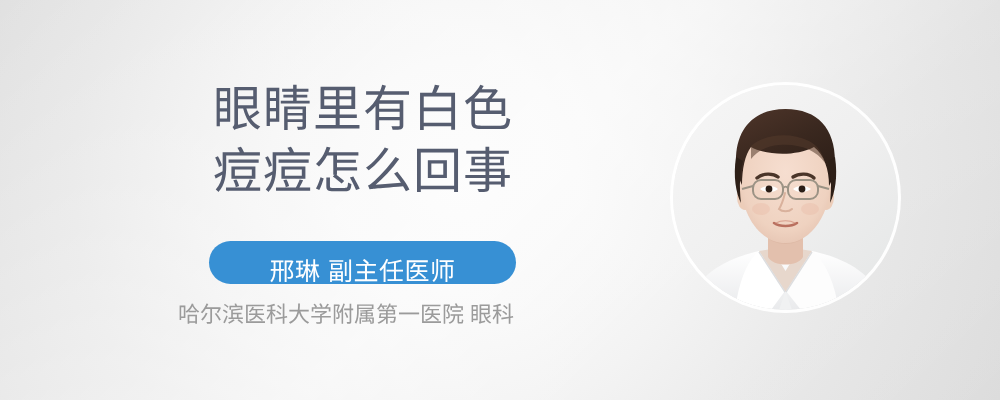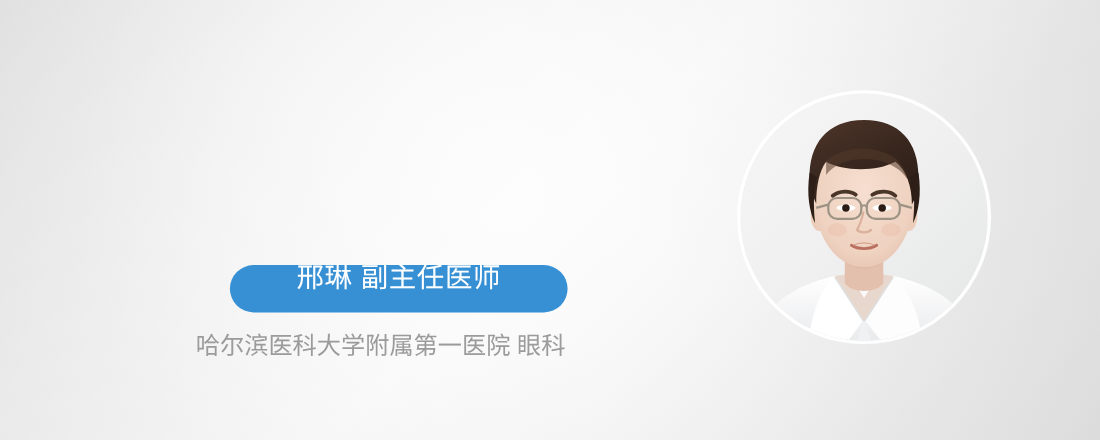--- a/index.html
+++ b/index.html
@@ -55,21 +55,21 @@
   .badge {
     position: absolute;
     left: 209px;
     top: 241px;
     width: 307px;
     height: 43px;
     border-radius: 22px;
     background: #3790d4;
     box-sizing: border-box;
     display: flex;
-    align-items: flex-start;
+    align-items: flex-end;
     justify-content: center;
   }
   .badge-text {
     color: #ffffff;
     font-size: 25px;
     line-height: 25px;
     letter-spacing: 0.5px;
     white-space: nowrap;
   }
 
@@ -101,20 +101,22 @@
 </style>
 </head>
 <body>
 
 <div id="card">
 
   <div class="sheen"></div>
 
   <div class="text-block">
 
+    <div class="title">眼睛里有白色
+痘痘怎么回事</div>
 
     <div class="badge">
       <span class="badge-text">邢琳 副主任医师</span>
     </div>
 
     <div class="affiliation">哈尔滨医科大学附属第一医院 眼科</div>
   </div>
 
   <div class="portrait">
     <svg viewBox="0 0 225 225" xmlns="http://www.w3.org/2000/svg" aria-hidden="true">

